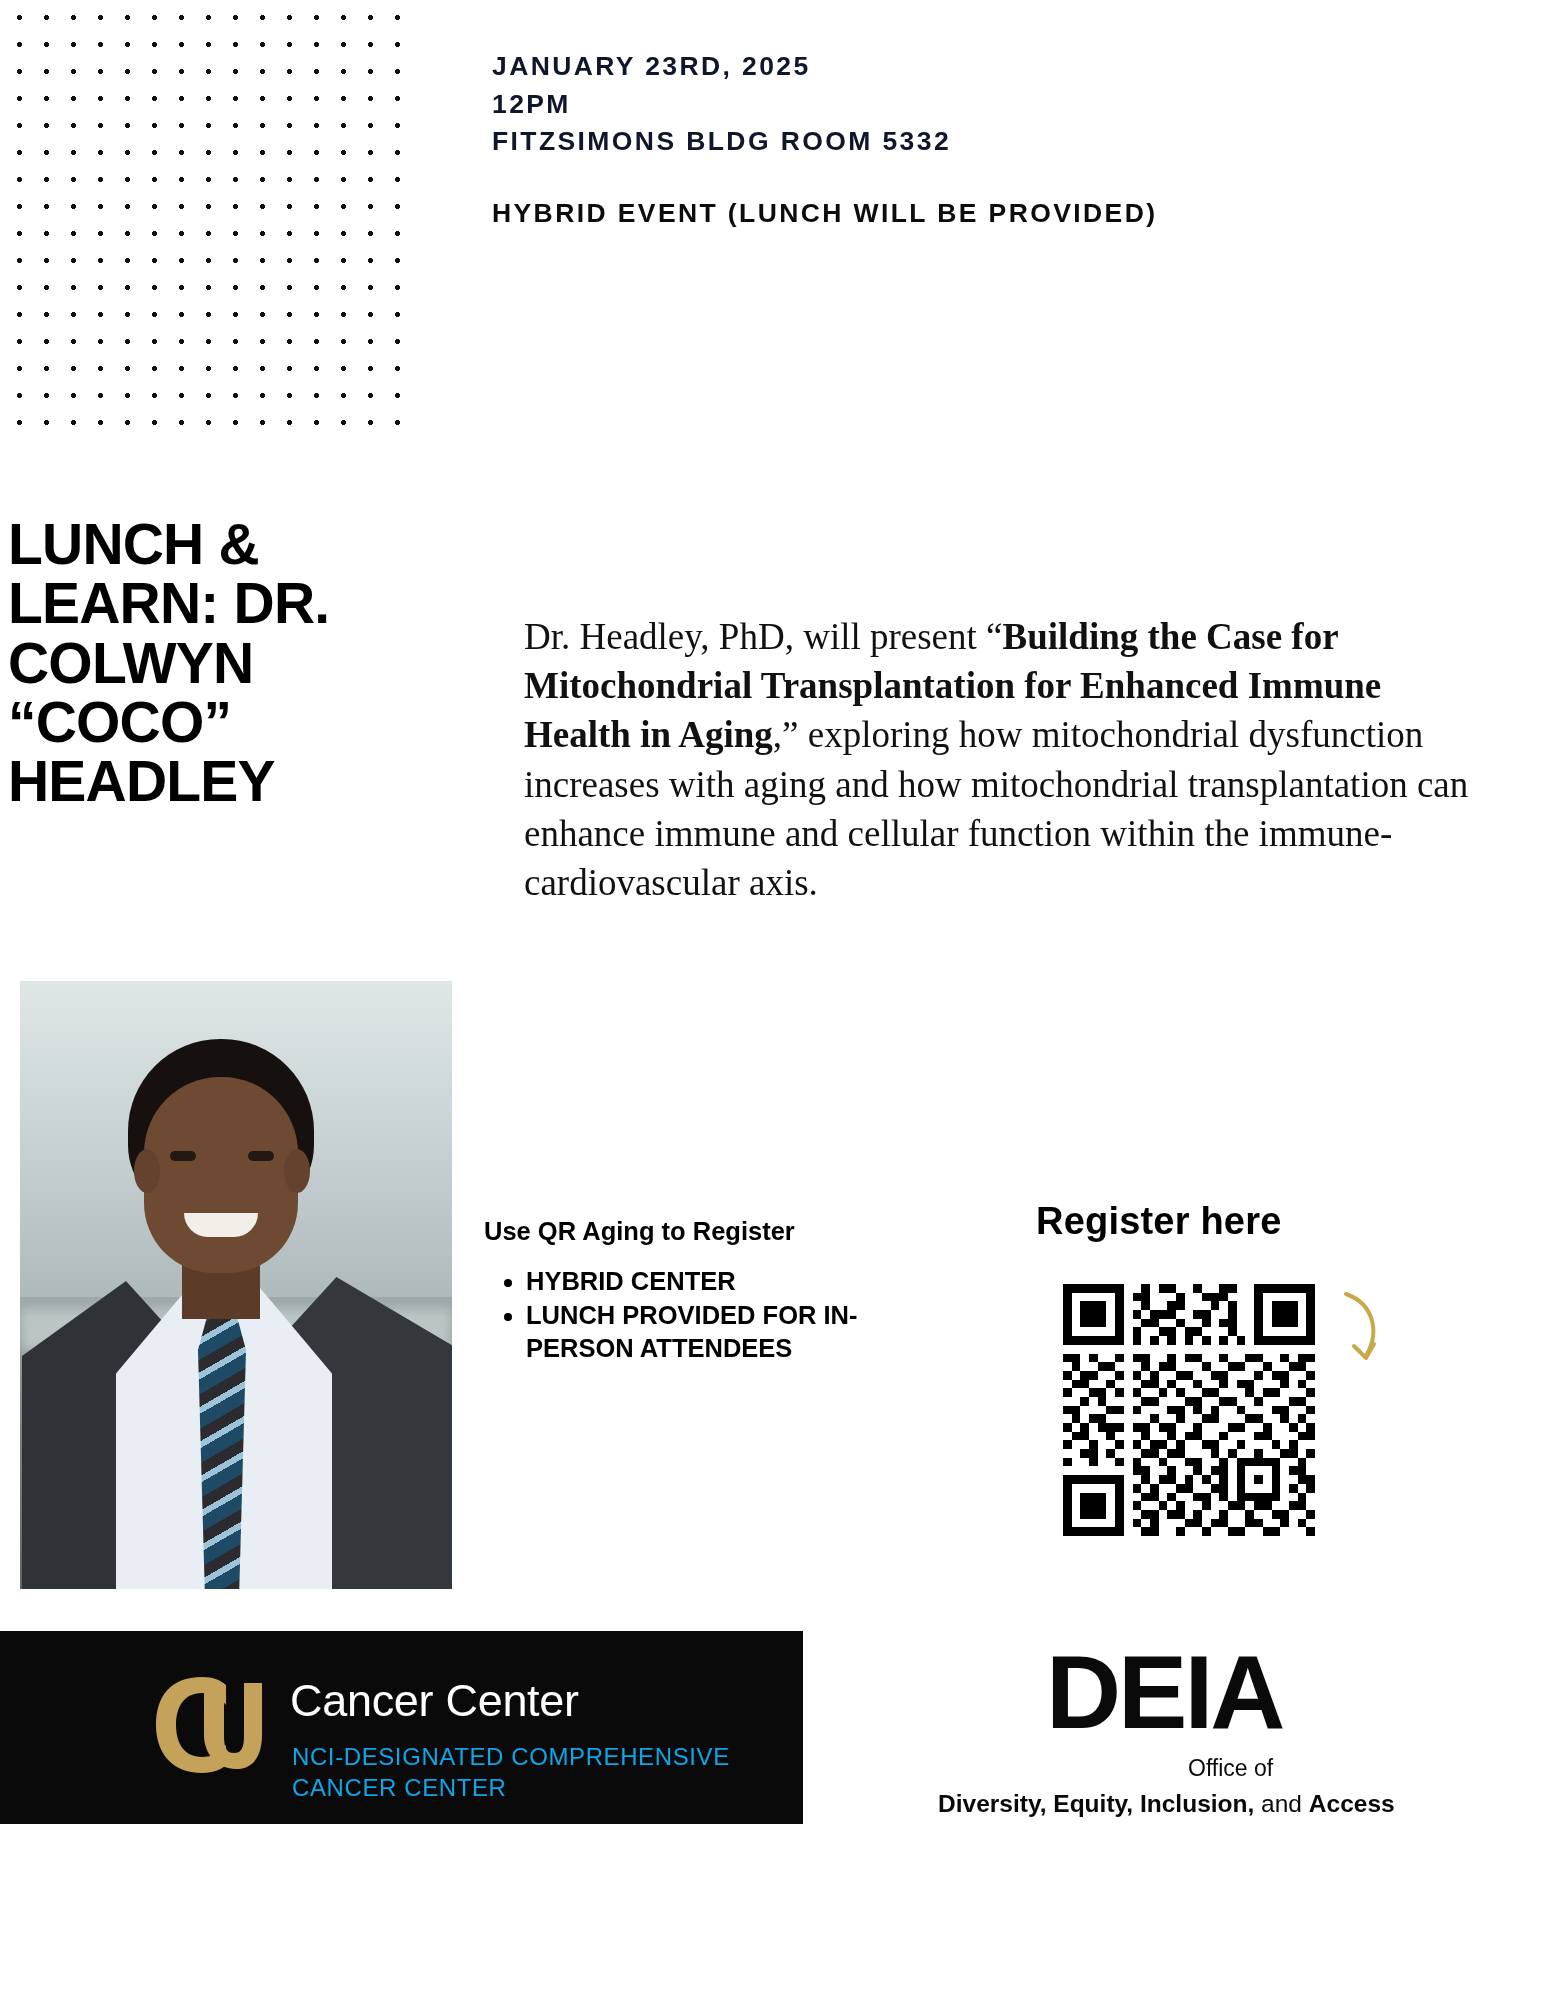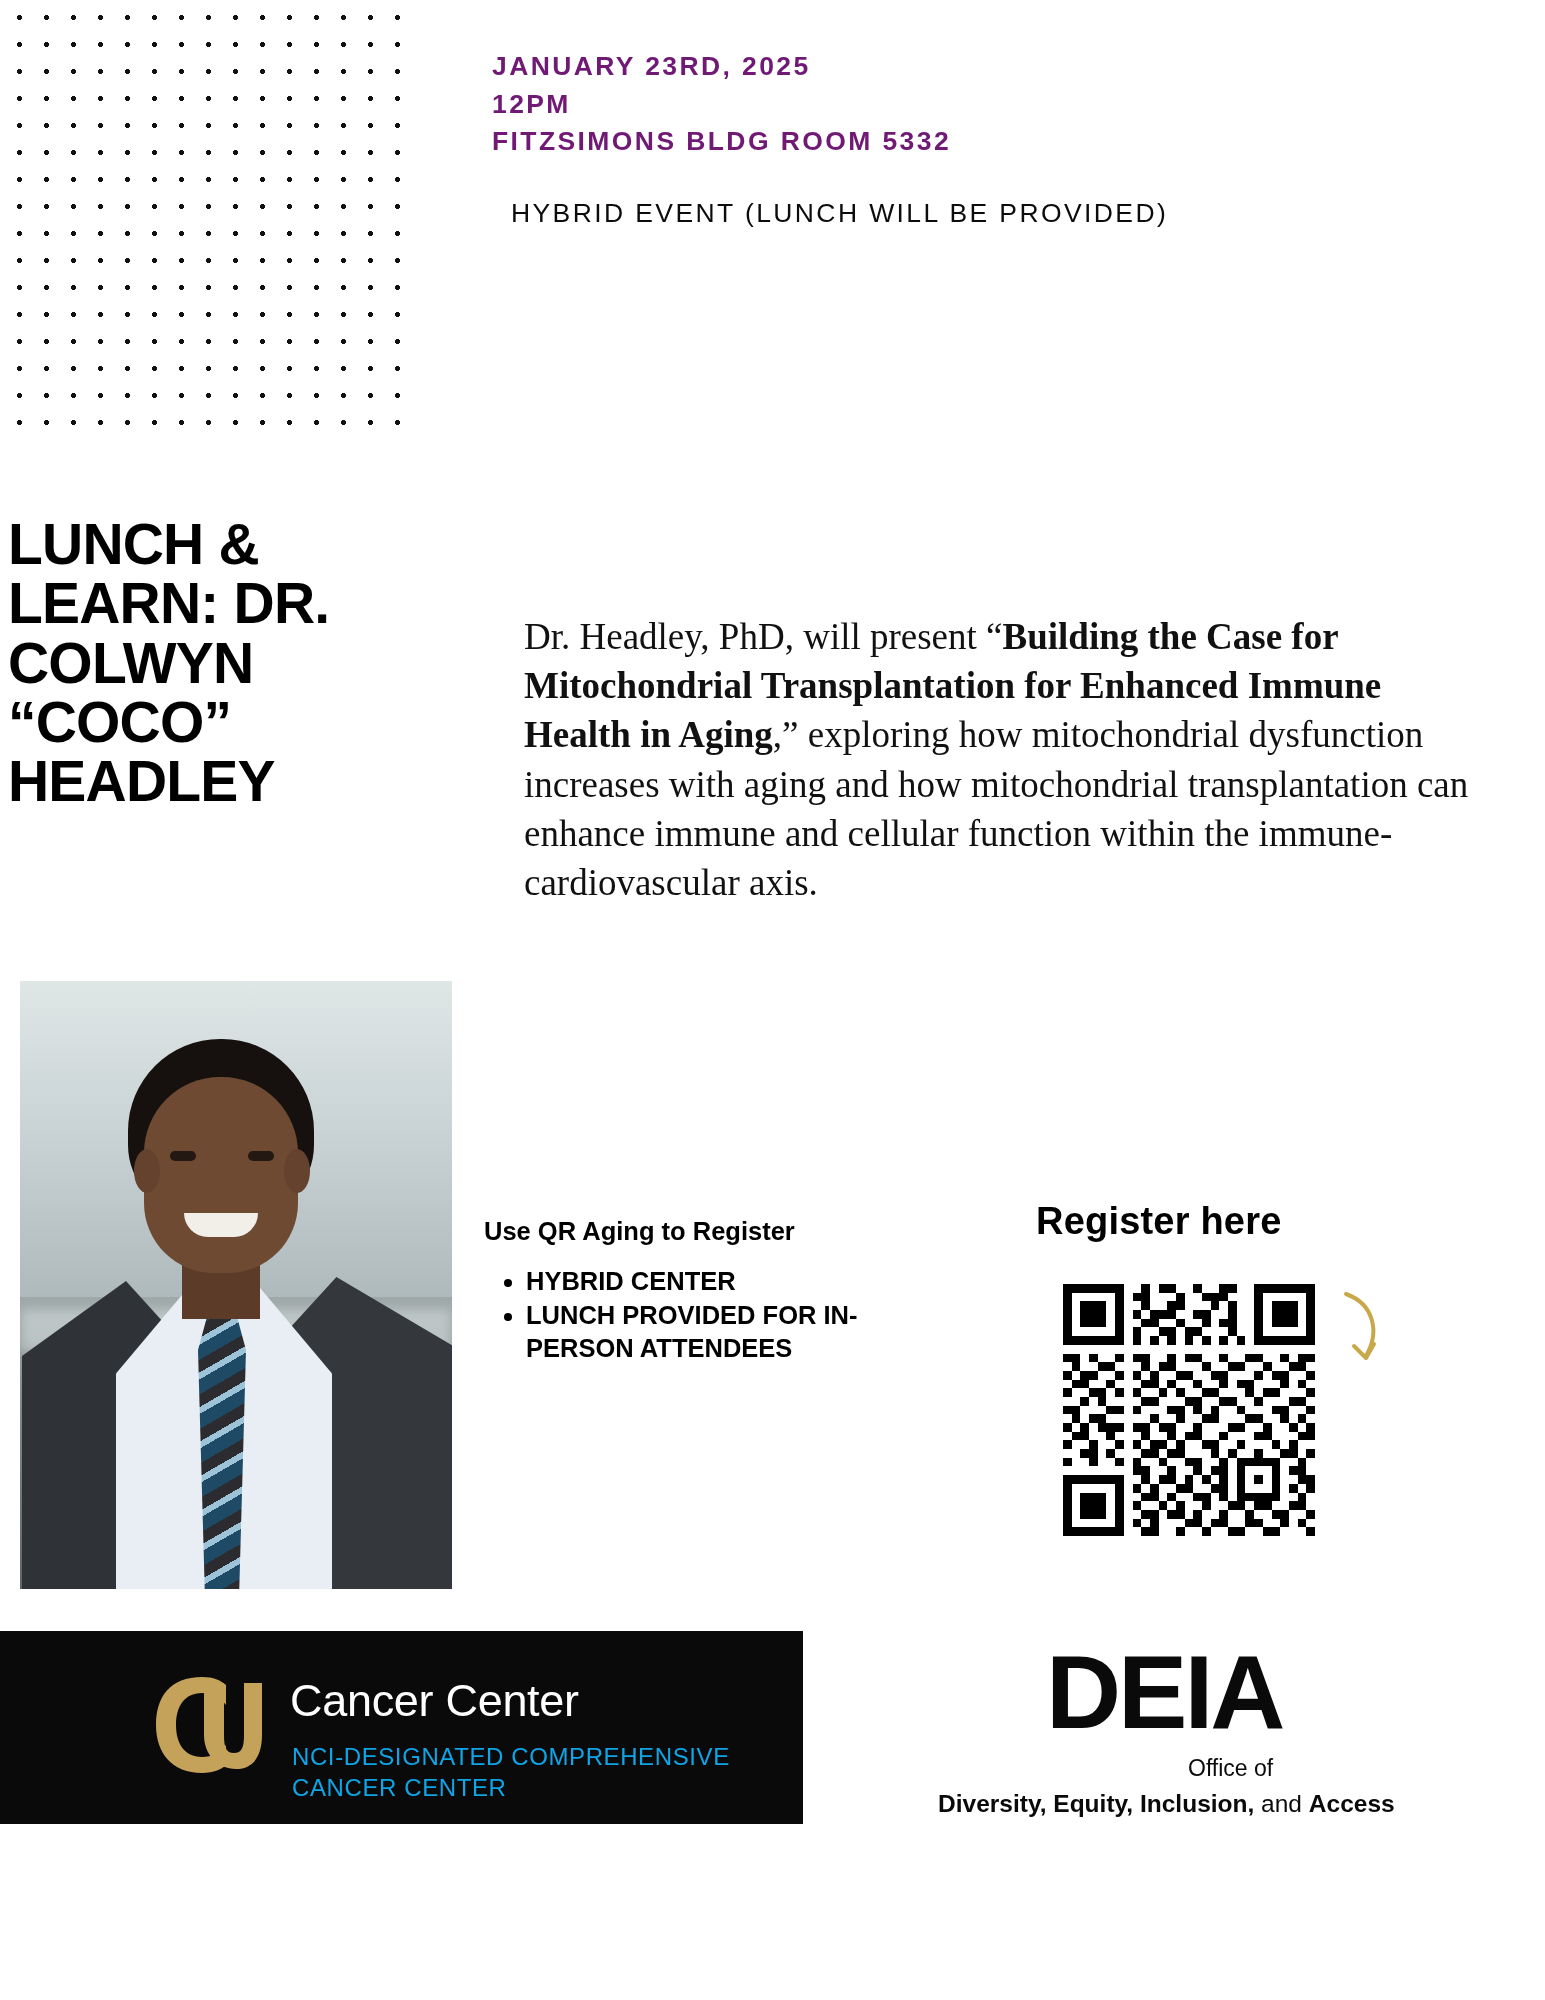--- a/index.html
+++ b/index.html
@@ -30,33 +30,32 @@
     position: absolute;
     left: 492px;
     top: 48px;
     width: 900px;
   }
   .detail-line {
     font-weight: bold;
     font-size: 26.5px;
     letter-spacing: 2.4px;
     line-height: 1.42;
-    color: #701a75;
+    color: #0f172a;
     text-transform: uppercase;
   }
   #hybrid-note {
     margin-top: 34px;
-    font-weight: normal;
+    font-weight: bold;
     font-size: 26.5px;
     letter-spacing: 2.4px;
     line-height: 1.42;
     color: #0c0c0c;
     text-transform: uppercase;
     max-width: 830px;
-    margin-left: 19px;
   }
 
   
   #talk-title {
     position: absolute;
     left: 8px;
     top: 477px;
     width: 470px;
     font-weight: bold;
     font-size: 57px;

